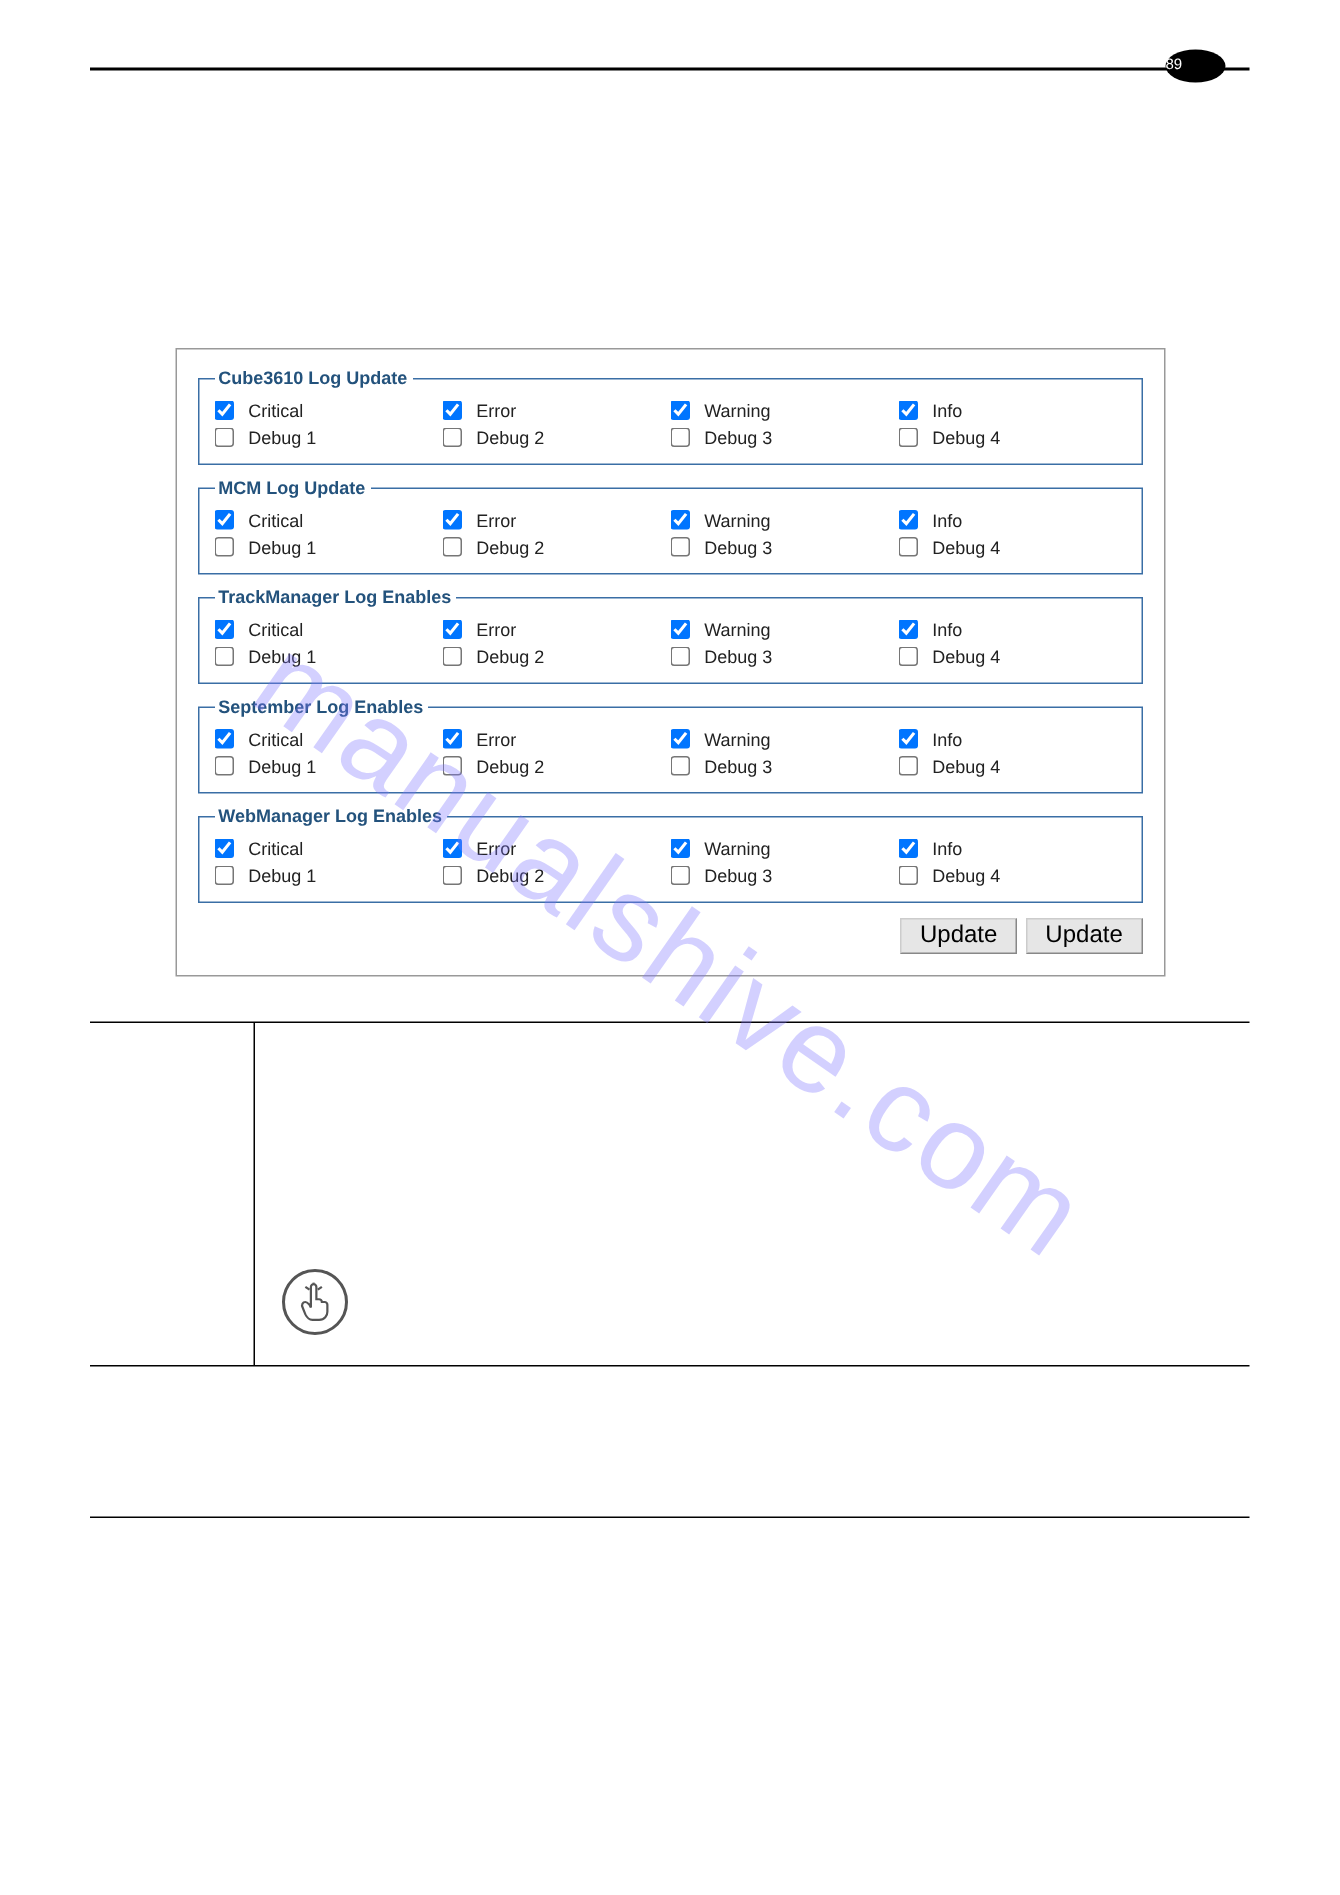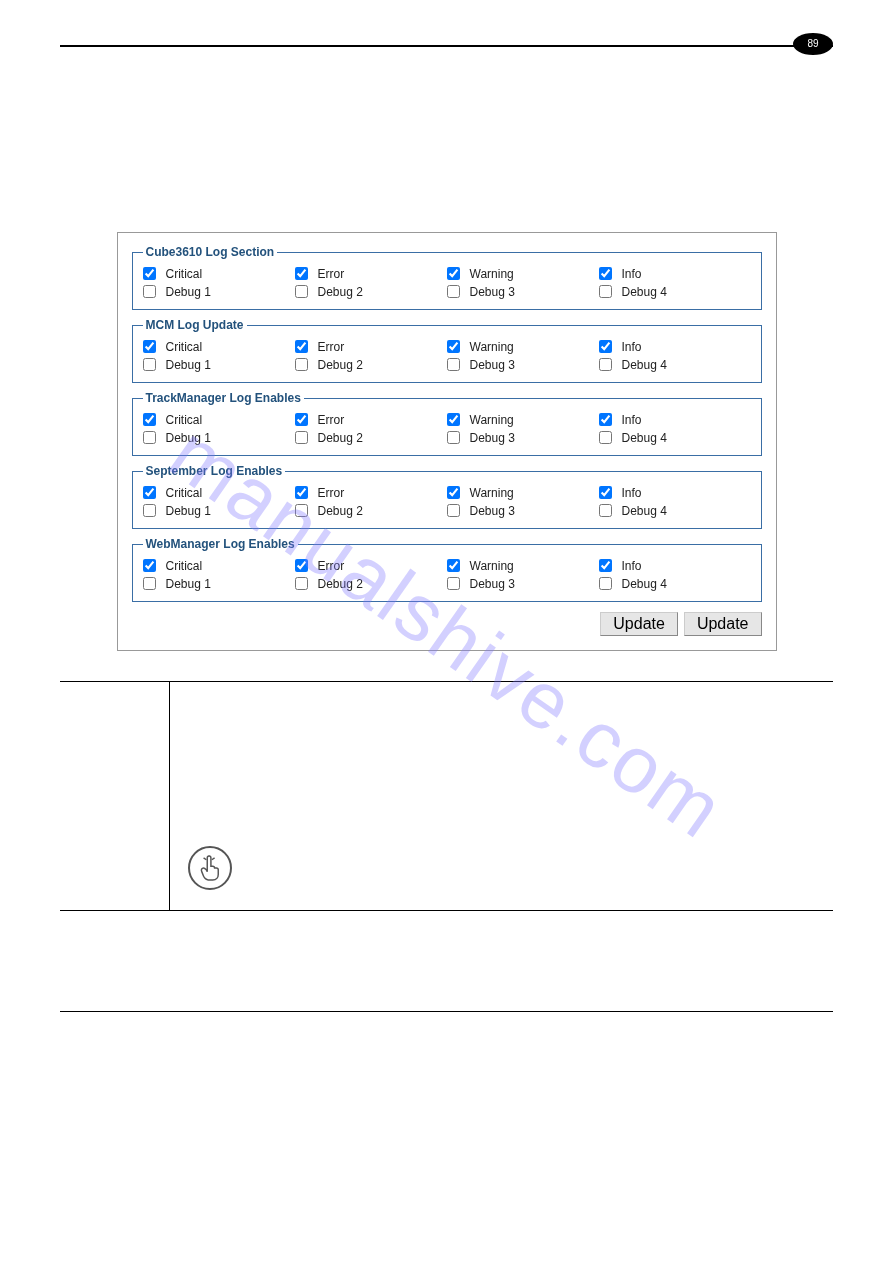--- a/index.html
+++ b/index.html
@@ -10,28 +10,27 @@
     height: 1263px;
     position: relative;
     color: #000;
   }
   .page-header {
     position: relative;
     margin: 45px 60px 0 60px;
   }
   .page-num-badge {
     position: absolute;
-    right: 0;
+    right: 16px;
     top: -12px;
     width: 40px;
     height: 22px;
     background: #000;
     border-radius: 50%;
     color: #fff;
-    text-align: center;
     font-size: 10px;
     line-height: 22px;
   }
   .header-rule {
     border-top: 2px solid #000;
     margin-top: 32px;
   }
   .top-right-text {
     position: absolute;
     right: 50px;
@@ -196,21 +195,21 @@
   <div class="page-num-badge">89</div>
   <div class="header-rule"></div>
 </div>
 
 <h2 class="section-title">Log Enables</h2>
 <div class="section-sub">Logging &gt; Log Enables</div>
 <div class="intro-text">Each log enable section allows logging of certain errors of internal software components. The information is useful if there is a problem with the unit and FLIR Technical Support requests additional information.</div>
 
 <div class="screenshot-panel" id="panel">
     <fieldset class="log-group">
-      <legend>Cube3610 Log Section</legend>
+      <legend>Cube3610 Log Update</legend>
       <div class="cb-row">
         <div class="cb-cell">
           <input type="checkbox" checked="" style="">
           <span>Critical</span>
         </div>
         <div class="cb-cell">
           <input type="checkbox" checked="" style="">
           <span>Error</span>
         </div>
         <div class="cb-cell">

